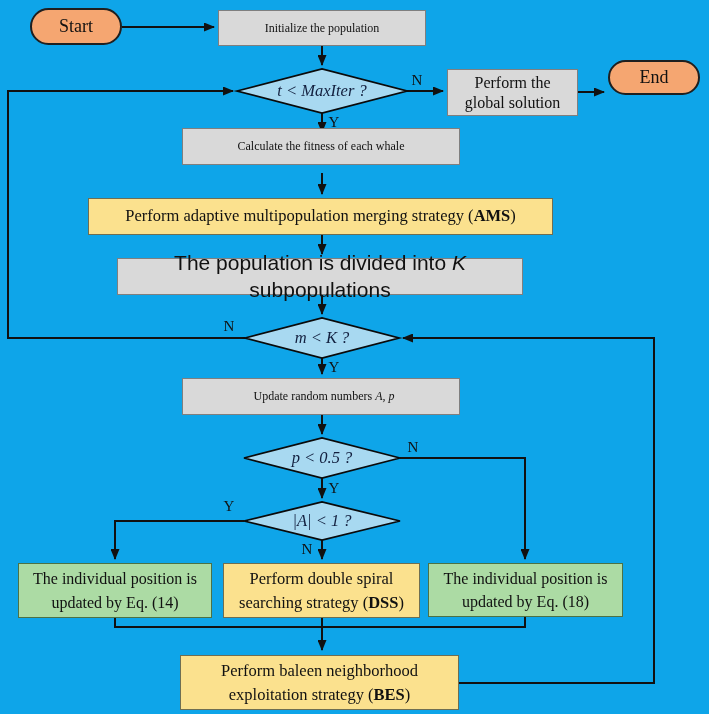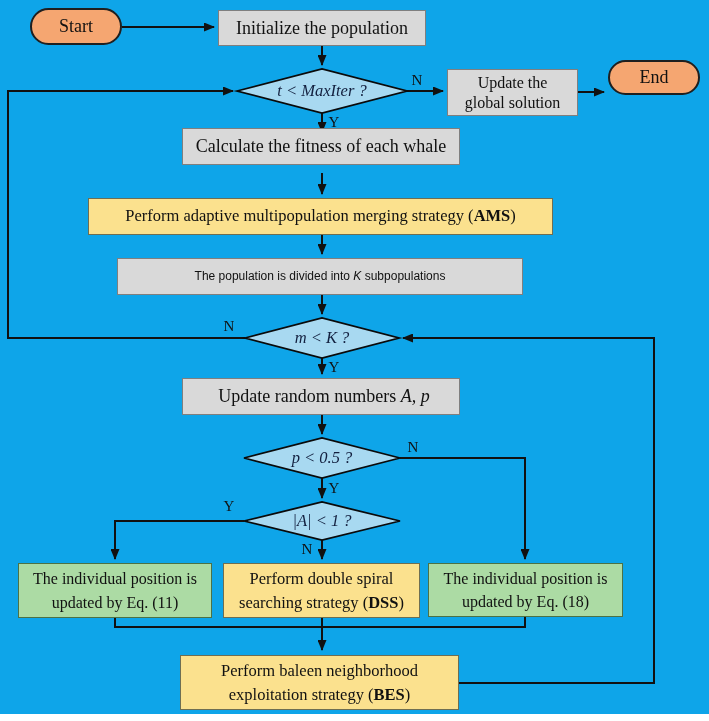--- a/index.html
+++ b/index.html
@@ -3,25 +3,25 @@
 <meta charset="utf-8">
 <style>
   html,body{margin:0;padding:0;background:#ffffff;}
   #canvas{position:relative;width:709px;height:714px;background:#0ea5e9;overflow:hidden;
           font-family:"Liberation Serif",serif;color:#111;}
   #wires{position:absolute;left:0;top:0;z-index:1;}
   .node{position:absolute;box-sizing:border-box;display:flex;align-items:center;justify-content:center;
         text-align:center;z-index:2;line-height:1.25;}
   .terminator{background:var(--terminator-fill);border:2px solid var(--terminator-border);
               border-radius:19px;font-size:18px;}
-  .process{background:var(--process-fill);border:1.5px solid var(--process-border);font-size:18px;}
+  .process{background:var(--process-fill);border:1.5px solid var(--process-border);font-size:12px;}
   .strategy{background:var(--strategy-fill);border:1.5px solid var(--strategy-border);font-size:16.5px;}
   .position{background:var(--position-fill);border:1.5px solid var(--position-border);
             font-size:16px;line-height:1.45;}
-  .sans{font-family:"Liberation Sans",sans-serif;font-size:12px;}
+  .sans{font-family:"Liberation Sans",sans-serif;font-size:21px;}
   .decision-label{position:absolute;z-index:3;transform:translate(-50%,-50%);font-style:italic;
                   font-size:16.5px;color:var(--decision-text);white-space:nowrap;}
   .edge-label{position:absolute;z-index:3;transform:translate(-50%,-50%);font-size:15px;color:#111;}
   .math{font-style:italic;}
   b{font-weight:bold;}
   .wire{stroke:var(--line);stroke-width:2;fill:none;}
   .diamond{fill:var(--decision-fill);stroke:var(--decision-border);stroke-width:1.8;}
 </style>
 </head>
 <body>
@@ -64,21 +64,21 @@
       <span>Start</span>
     </div>
   <div class="node terminator" style="left:608px;top:60px;width:92px;height:35px;">
       <span>End</span>
     </div>
 
   <div class="node process" style="left:218px;top:10px;width:208px;height:36px;">
       <span>Initialize the population</span>
     </div>
   <div class="node process" style="left:447px;top:69px;width:131px;height:47px;font-size:16px;">
-      <span><span>Update the</span><br><span>global solution</span></span>
+      <span><span>Perform the</span><br><span>global solution</span></span>
     </div>
   <div class="node process" style="left:182px;top:128px;width:278px;height:37px;">
       <span>Calculate the fitness of each whale</span>
     </div>
   <div class="node process sans" style="left:117px;top:258px;width:406px;height:37px;">
       <span><span>The population is divided into </span><i class="math">K</i><span> subpopulations</span></span>
     </div>
   <div class="node process" style="left:182px;top:378px;width:278px;height:37px;padding-left:6px;">
       <span><span>Update random numbers </span><i class="math">A, p</i></span>
     </div>
@@ -87,21 +87,21 @@
       <span><span>Perform adaptive multipopulation merging strategy (</span><b>AMS</b><span>)</span></span>
     </div>
   <div class="node strategy" style="left:223px;top:563px;width:197px;height:55px;line-height:1.45;">
       <span><span>Perform double spiral</span><br><span>searching strategy (</span><b>DSS</b><span>)</span></span>
     </div>
   <div class="node strategy" style="left:180px;top:655px;width:279px;height:55px;line-height:1.45;">
       <span><span>Perform baleen neighborhood</span><br><span>exploitation strategy (</span><b>BES</b><span>)</span></span>
     </div>
 
   <div class="node position" style="left:18px;top:563px;width:194px;height:55px;">
-      <span><span>The individual position is</span><br><span>updated by Eq. (11)</span></span>
+      <span><span>The individual position is</span><br><span>updated by Eq. (14)</span></span>
     </div>
   <div class="node position" style="left:428px;top:563px;width:195px;height:54px;">
       <span><span>The individual position is</span><br><span>updated by Eq. (18)</span></span>
     </div>
 
   <div class="decision-label" style="left:322px;top:91px;">t &lt; MaxIter ?</div>
   <div class="decision-label" style="left:322px;top:338px;">m &lt; K ?</div>
   <div class="decision-label" style="left:322px;top:458px;">p &lt; 0.5 ?</div>
   <div class="decision-label" style="left:322px;top:521px;">|A| &lt; 1 ?</div>
 

